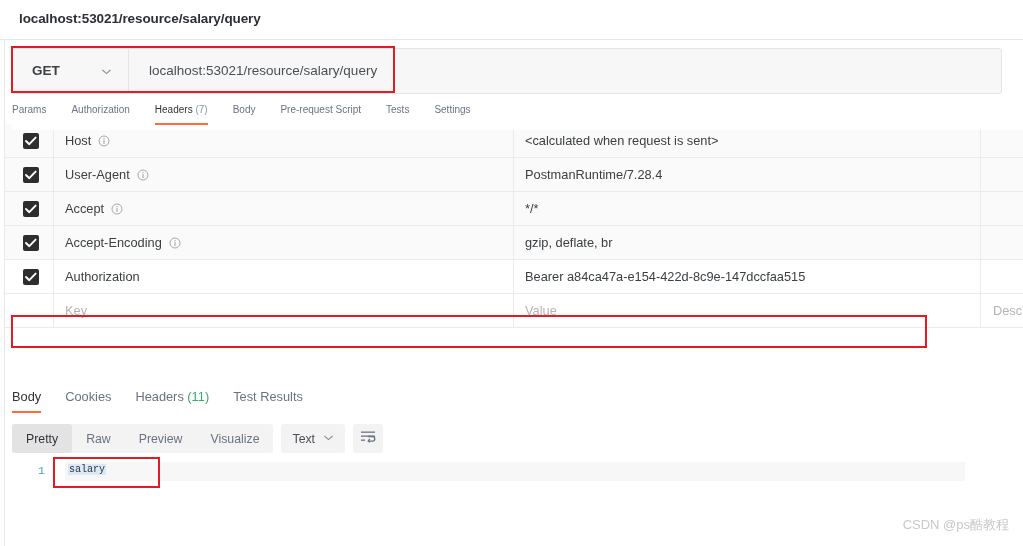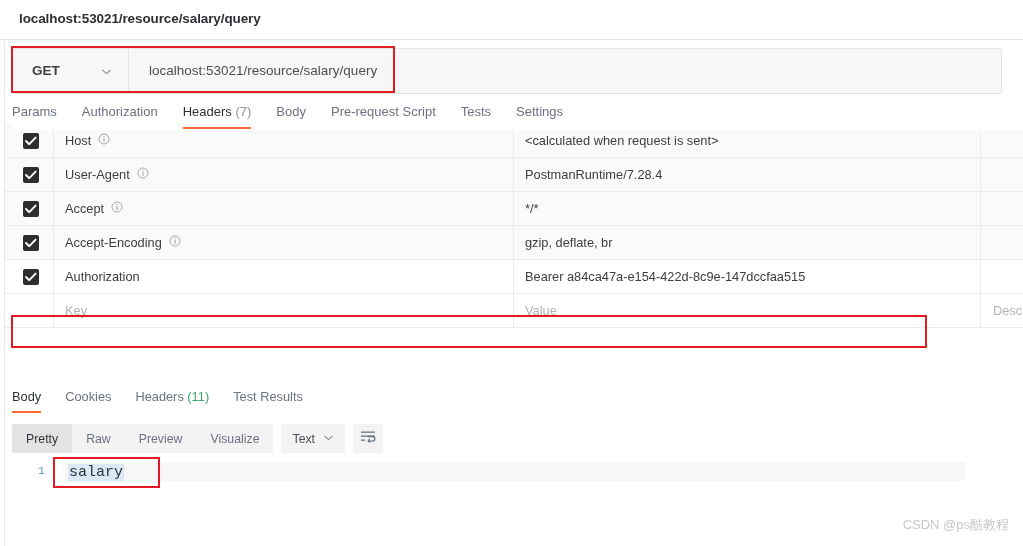--- a/index.html
+++ b/index.html
@@ -85,21 +85,21 @@
   .req-tabs {
     position: absolute; left: 12px; top: 104px;
     height: 26px;
     display: flex; align-items: flex-start;
     z-index: 25;
     background: #ffffff;
     padding-right: 600px;
   }
   .req-tab {
     position: relative;
-    font-size: 13px; color: #6b7280;
+    font-size: 10px; color: #6b7280;
     margin-right: 25px; white-space: nowrap;
     padding-bottom: 10px;
   }
   .req-tab.active { color: #2f3437; }
   .req-tab .count { color: #8c96a3; }
   .req-tab.active::after {
     content: "";
     position: absolute; left: 0; right: 0; bottom: 0;
     height: 2px; background: #ff6c37;
   }
@@ -131,21 +131,21 @@
   .col-div {
     position: absolute; top: 0; bottom: 0;
     width: 1px; background: #ebebeb;
   }
   .div-a { left: 48px; }
   .div-b { left: 508px; }
   .div-c { left: 975px; }
   .cell-key {
     position: absolute; left: 60px; top: 9px;
     font-size: 12.8px; color: #3c4043;
-    display: flex; gap: 7px;
+    display: flex; align-items: center; gap: 7px;
     white-space: nowrap;
   }
   .cell-value {
     position: absolute; left: 520px; top: 9px;
     font-size: 12.8px; color: #3c4043;
     white-space: nowrap;
   }
   .cell-desc {
     position: absolute; left: 988px; top: 9px;
     font-size: 12.8px; color: #b4b4b4;
@@ -225,21 +225,21 @@
     position: absolute; left: 33px; top: 6px;
     font-size: 11.5px; color: #4f9ecb;
     font-family: "Liberation Mono", monospace;
   }
   .code-line {
     position: absolute; left: 60px; top: 4px;
     width: 900px; height: 19px;
   }
   .code-text {
     position: absolute; left: 3px; top: 2px;
-    font-size: 15px; color: #2f3437;
+    font-size: 10px; color: #2f3437;
     font-family: "Liberation Mono", monospace;
     background: #dbe8f5;
     padding: 0 1px;
   }
   .code-rest {
     position: absolute; left: 0; top: 0;
     width: 900px; height: 19px;
     background: #f7f7f7;
   }
   .anno-body {

